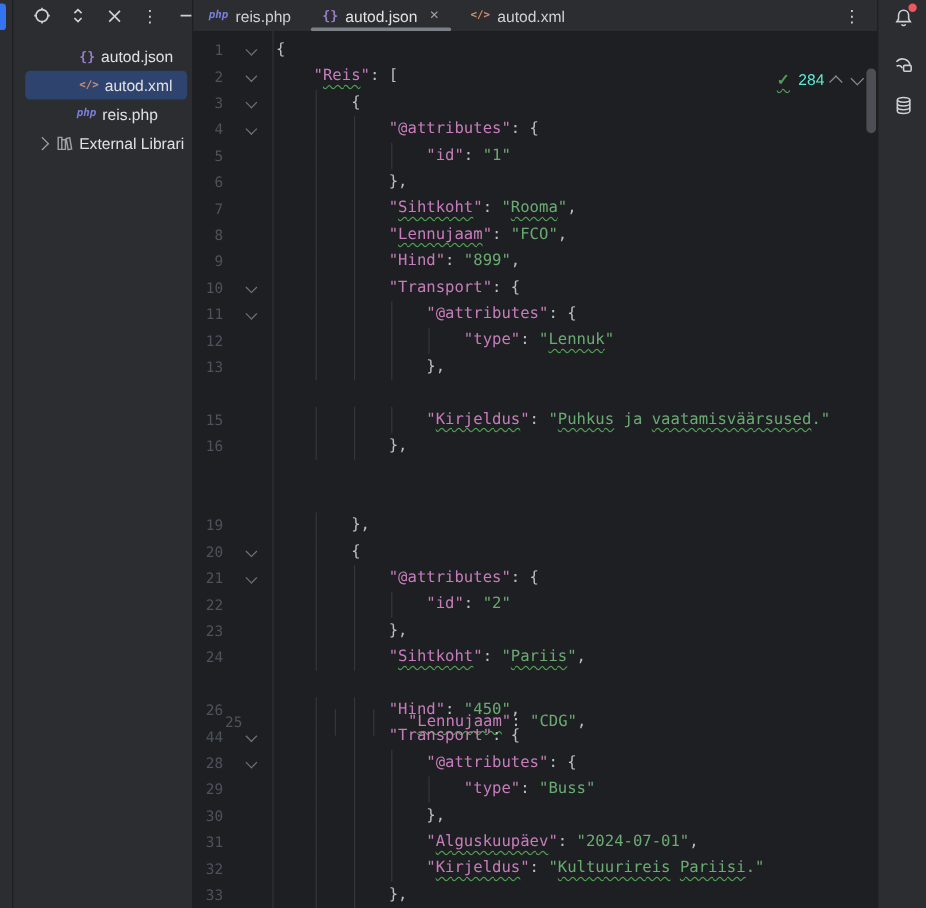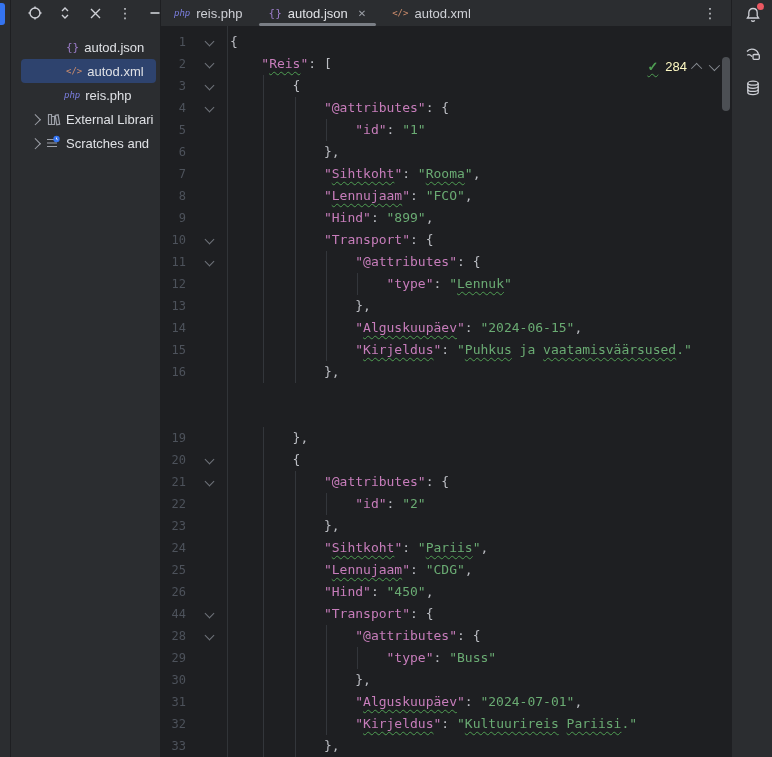--- a/index.html
+++ b/index.html
@@ -18,21 +18,21 @@
   .trow{position:relative;display:flex;align-items:center;height:24px;margin:0 4px 0 10px;border-radius:4px;gap:5px;font-size:13px;color:#dfe1e5;white-space:nowrap;}
   .trow.sel{background:#2e436e;}
   .chev{width:7px;height:7px;border-right:1.6px solid #9da0a8;border-bottom:1.6px solid #9da0a8;display:inline-block;flex:0 0 auto;}
   .chev.down{transform:rotate(45deg) translateY(-1px);}
   .chev.right{transform:rotate(-45deg) translateX(-1px);}
   .t-ind1{width:6px;flex:0 0 auto;}
   .t-ind2{width:40px;flex:0 0 auto;}
   .t-ind3{width:4px;flex:0 0 auto;}
   .bold{font-weight:700;}
   .path{color:#6f737a;}
-  .fglyph{font-family:"DejaVu Sans Mono",monospace;font-weight:400;flex:0 0 auto;}
+  .fglyph{font-family:"DejaVu Sans Mono",monospace;font-weight:700;flex:0 0 auto;}
   .g-json{color:#9b7cc8;font-size:11px;}
   .g-xml{color:#cf8e6d;font-size:9px;}
   .g-php{color:#7b7fe0;font-size:9px;font-style:italic;}
   .ticon{flex:0 0 auto;display:flex;align-items:center;justify-content:center;width:16px;height:16px;}
   
   .editor-col{position:absolute;left:160px;top:0;width:571px;height:757px;background:#1e1f22;}
   .tabbar{position:relative;display:flex;align-items:stretch;height:26px;background:#2b2d30;border-left:1px solid #1e1f22;}
   .tab{position:relative;display:flex;align-items:center;gap:6px;padding:0 13px;font-size:13px;color:#ced0d6;}
   .tab.active{color:#dfe1e5;}
   .tab.active::after{content:"";position:absolute;left:3px;right:3px;bottom:0;height:3px;background:#7a7e85;border-radius:2px;}
@@ -48,21 +48,21 @@
   .fold::after{content:"";position:absolute;left:0;top:0;width:6px;height:6px;border-right:1.5px solid #6f737a;border-bottom:1.5px solid #6f737a;transform:rotate(45deg);}
   .codeline{position:absolute;left:70px;top:0;white-space:pre;font:13px/22px "DejaVu Sans Mono",monospace;}
   .tk-d{color:#bcbec4;}
   .tk-k{color:#c77dbb;}
   .tk-s{color:#6aab73;}
   .wavy{text-decoration-line:underline;text-decoration-style:wavy;text-decoration-color:#4f9e53;text-decoration-thickness:1px;text-underline-offset:3px;}
   .ig{position:absolute;top:0;height:22px;width:1px;background:#33363b;}
   
   .inspect{position:absolute;top:33px;right:14px;display:flex;align-items:center;gap:7px;font-size:13px;}
   .insp-check{color:#4f9e53;font-weight:700;font-size:13px;text-decoration-line:underline;text-decoration-style:wavy;text-decoration-color:#4f9e53;text-decoration-thickness:1px;text-underline-offset:2px;}
-  .insp-count{color:#fef9c3;}
+  .insp-count{color:#5eead4;}
   .mini-chev{width:7px;height:7px;border-right:1.6px solid #868a91;border-bottom:1.6px solid #868a91;display:inline-block;}
   .mini-chev.up{transform:rotate(-135deg) translateY(-2px);}
   .mini-chev.down{transform:rotate(45deg) translateY(-2px);}
   .scroll-thumb{position:absolute;right:1px;top:31px;width:8px;height:54px;background:#4c4f54;border-radius:4px;}
   
   .right-stripe{position:absolute;left:731px;top:0;width:41px;height:757px;background:#2b2d30;border-left:1px solid #1e1f22;}
   .rs-btn{position:absolute;left:11px;width:20px;height:20px;display:flex;align-items:center;justify-content:center;color:#ced0d6;}
   .badge{position:absolute;right:-1px;top:-2px;width:7px;height:7px;border-radius:50%;background:#eb5862;}
 </style>
 </head>
@@ -117,34 +117,20 @@
     <div class="trow">
       <span class="t-ind1"></span>
         <span class="chev right"></span>
       <span class="ticon">
         <svg width="15" height="15" viewBox="0 0 15 15" fill="none" stroke="#9da0a8" stroke-width="1.2">
           <path d="M2.5 2.5h3v10h-3zM5.5 4.5h3v8h-3zM9.2 3.4l2.9-.6 1.6 9.4-2.9.6z"></path>
         </svg>
       </span>
       <span>External Librari</span>
     </div>
-    <div class="trow">
-      <span class="t-ind1"></span>
-        <span class="chev right"></span>
-      <span class="ticon">
-        <svg width="16" height="16" viewBox="0 0 16 16">
-          <g fill="none" stroke="#9da0a8" stroke-width="1.2">
-              <path d="M2 4.5h7M2 8h10M2 11.5h10"></path>
-            </g>
-          <circle cx="11.5" cy="4" r="3.2" fill="#3574f0"></circle>
-          <path d="M11.5 2.6v1.5l1.1.7" stroke="#ffffff" stroke-width="0.9" fill="none"></path>
-        </svg>
-      </span>
-      <span>Scratches and</span>
-    </div>
   </div>
 </div>
 
 <div class="editor-col">
   <div class="tabbar">
     <div class="tab">
       <span class="fglyph g-php">php</span>
       <span>reis.php</span>
     </div>
     <div class="tab active">
@@ -239,27 +225,20 @@
           <span class="ln">12</span>
           <span class="codeline"><span class="tk-d">                    </span><span class="tk-k">"type"</span><span class="tk-d">: </span><span class="tk-s">"</span><span class="tk-s wavy">Lennuk</span><span class="tk-s">"</span></span>
         </div>
         <div class="cl" style="top: 264px;">
           <span class="ig" style="left: 103.3px;"></span>
           <span class="ig" style="left: 134.6px;"></span>
           <span class="ig" style="left: 165.9px;"></span>
           <span class="ln">13</span>
           <span class="codeline"><span class="tk-d">                },</span></span>
         </div>
-        <div class="cl" style="top: 286px;">
-          <span class="ig" style="left: 103.3px;"></span>
-          <span class="ig" style="left: 134.6px;"></span>
-          <span class="ig" style="left: 165.9px;"></span>
-          <span class="ln">14</span>
-          <span class="codeline"><span class="tk-d">                </span><span class="tk-k">"</span><span class="tk-k wavy">Alguskuupäev</span><span class="tk-k">"</span><span class="tk-d">: </span><span class="tk-s">"2024-06-15"</span><span class="tk-d">,</span></span>
-        </div>
         <div class="cl" style="top: 308px;">
           <span class="ig" style="left: 103.3px;"></span>
           <span class="ig" style="left: 134.6px;"></span>
           <span class="ig" style="left: 165.9px;"></span>
           <span class="ln">15</span>
           <span class="codeline"><span class="tk-d">                </span><span class="tk-k">"</span><span class="tk-k wavy">Kirjeldus</span><span class="tk-k">"</span><span class="tk-d">: </span><span class="tk-s">"</span><span class="tk-s wavy">Puhkus</span><span class="tk-s"> ja </span><span class="tk-s wavy">vaatamisväärsused</span><span class="tk-s">."</span></span>
         </div>
         <div class="cl" style="top: 330px;">
           <span class="ig" style="left: 103.3px;"></span>
           <span class="ig" style="left: 134.6px;"></span>
@@ -296,21 +275,21 @@
           <span class="ig" style="left: 134.6px;"></span>
           <span class="ln">23</span>
           <span class="codeline"><span class="tk-d">            },</span></span>
         </div>
         <div class="cl" style="top: 506px;">
           <span class="ig" style="left: 103.3px;"></span>
           <span class="ig" style="left: 134.6px;"></span>
           <span class="ln">24</span>
           <span class="codeline"><span class="tk-d">            </span><span class="tk-k">"</span><span class="tk-k wavy">Sihtkoht</span><span class="tk-k">"</span><span class="tk-d">: </span><span class="tk-s">"</span><span class="tk-s wavy">Pariis</span><span class="tk-s">"</span><span class="tk-d">,</span></span>
         </div>
-        <div class="cl" style="top: 528px;">
+        <div class="cl" style="top: 560px; margin-left: 16px;">
           <span class="ig" style="left: 103.3px;"></span>
           <span class="ig" style="left: 134.6px;"></span>
           <span class="ln">25</span>
           <span class="codeline"><span class="tk-d">            </span><span class="tk-k">"</span><span class="tk-k wavy">Lennujaam</span><span class="tk-k">"</span><span class="tk-d">: </span><span class="tk-s">"CDG"</span><span class="tk-d">,</span></span>
         </div>
         <div class="cl" style="top: 550px;">
           <span class="ig" style="left: 103.3px;"></span>
           <span class="ig" style="left: 134.6px;"></span>
           <span class="ln">26</span>
           <span class="codeline"><span class="tk-d">            </span><span class="tk-k">"Hind"</span><span class="tk-d">: </span><span class="tk-s">"450"</span><span class="tk-d">,</span></span>

